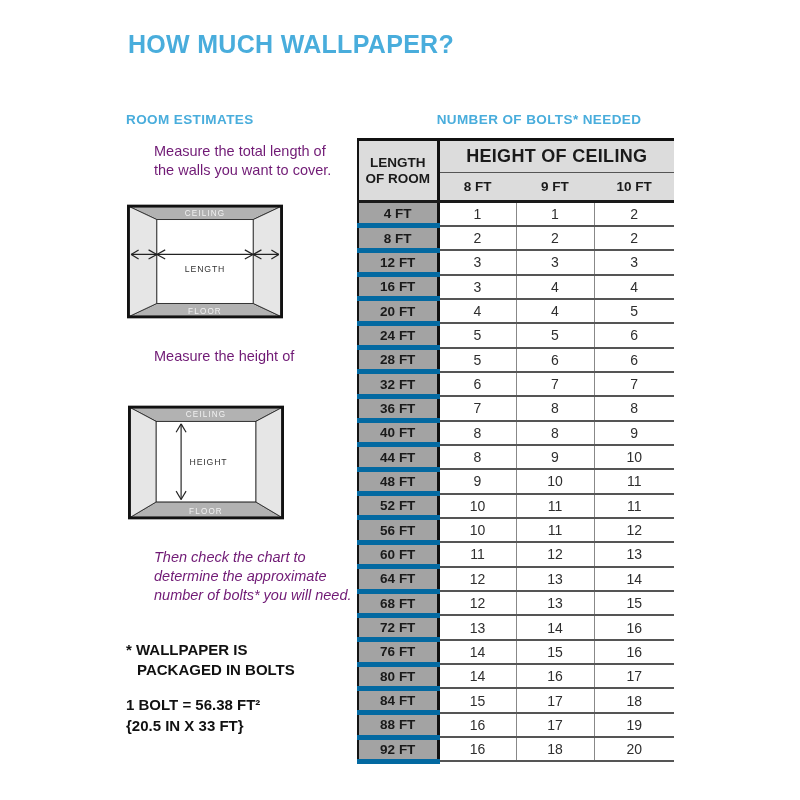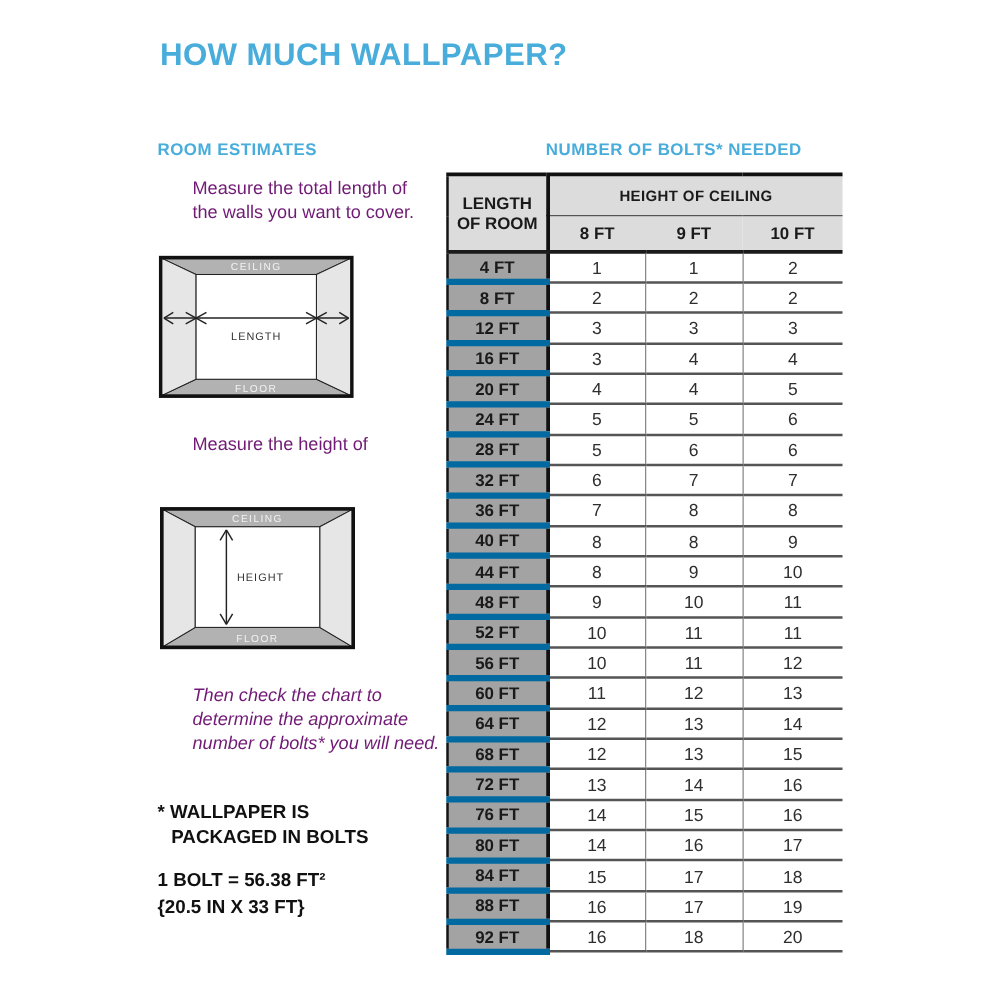--- a/index.html
+++ b/index.html
@@ -37,21 +37,21 @@
   table.bolts{
     position:absolute;left:357px;top:138px;width:316px;
     border-collapse:collapse;table-layout:fixed;
     border-top:3px solid #111;border-left:2px solid #141414;
   }
   table.bolts th,table.bolts td{padding:0;text-align:center;vertical-align:middle;}
   th.corner{
     width:80px;background:#DCDCDC;border-right:3px solid #111;border-bottom:3px solid #1a1a1a;
     font-size:13.5px;line-height:16px;color:#1a1a1a;
   }
-  th.group{background:#DCDCDC;border-bottom:1.5px solid #555;height:31px;font-size:12px;color:#1a1a1a;letter-spacing:.3px;}
+  th.group{background:#DCDCDC;border-bottom:1.5px solid #555;height:31px;font-size:18px;color:#1a1a1a;letter-spacing:.3px;}
   th.sub{background:#DCDCDC;border-bottom:3px solid #1a1a1a;height:27px;font-size:13.5px;color:#1a1a1a;}
   tbody tr{height:24.35px;}
   tbody th{
     background:#a3a3a3;border-right:3px solid #111;border-bottom:5px solid #0369a1;
     font-size:13.5px;color:#1a1a1a;
   }
   tbody td{border-bottom:2px solid #555;font-size:14px;color:#2e2e2e;background:#fff;}
   tbody td + td{border-left:1.5px solid #888;}
 </style>
 </head>

